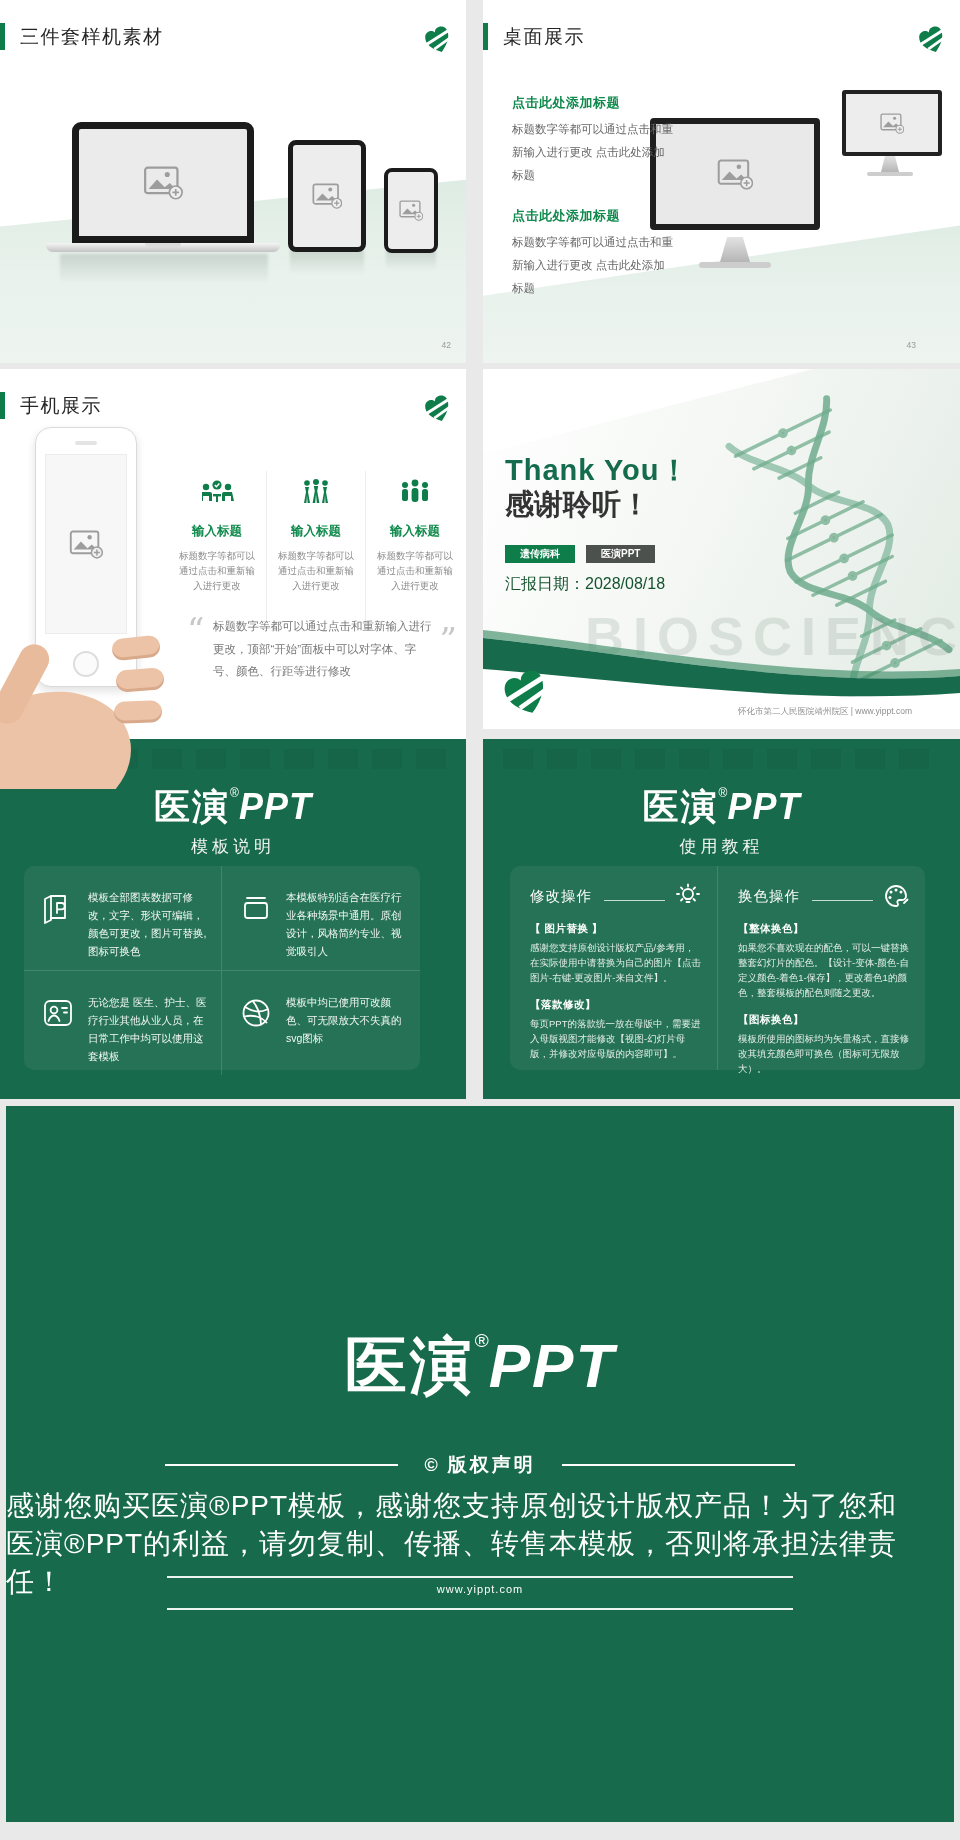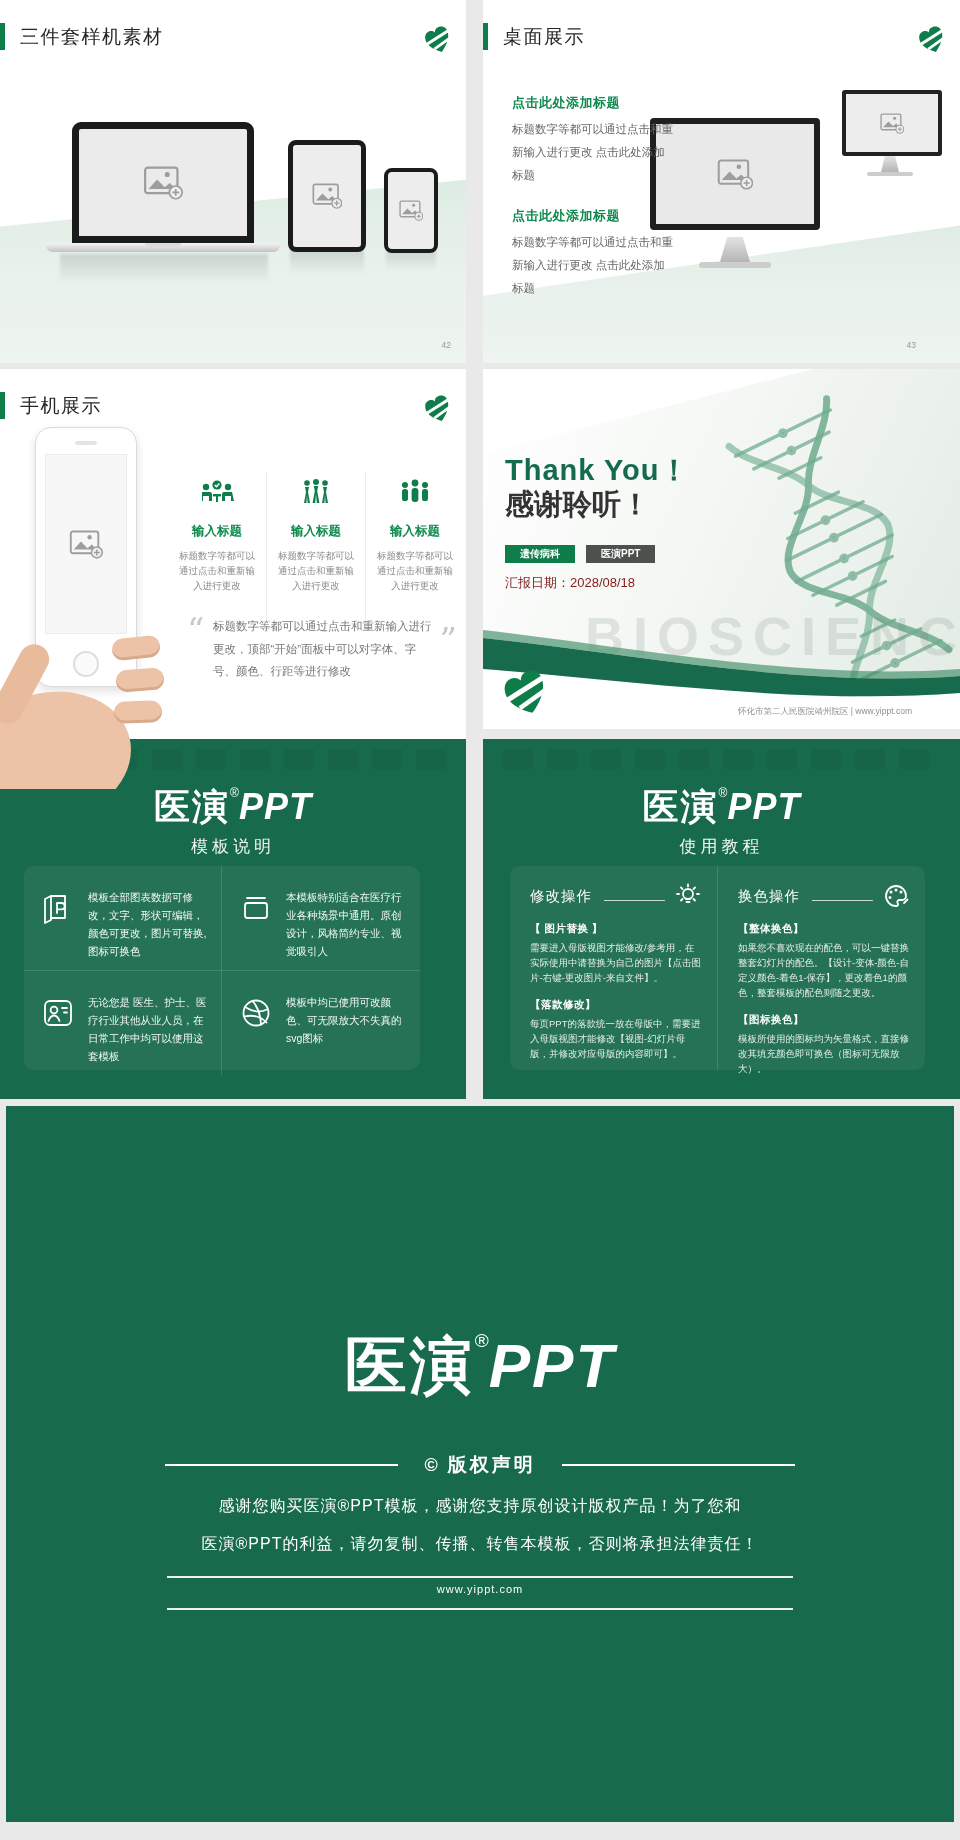--- a/index.html
+++ b/index.html
@@ -97,21 +97,21 @@
     transform:rotate(-6deg);}
   .thx-watermark{position:absolute;left:102px;top:236px;font-size:54px;font-weight:bold;
     color:rgba(100,125,112,.17);letter-spacing:9px;white-space:nowrap;z-index:2;}
   .thx-en{position:absolute;left:22px;top:82px;font-size:29px;font-weight:bold;color:#156b4d;
     letter-spacing:1px;z-index:4;}
   .thx-cn{position:absolute;left:22px;top:116px;font-size:29px;font-weight:bold;color:#333;z-index:4;}
   .badges{position:absolute;left:22px;top:176px;display:flex;gap:11px;z-index:4;}
   .badge{height:18px;line-height:18px;padding:0 15px;font-size:10px;font-weight:bold;color:#fff;}
   .badge-green{background:#0e7d4a;}
   .badge-dark{background:#4c514e;}
-  .thx-date{position:absolute;left:22px;top:205px;font-size:13px;color:#7f1d1d;z-index:4;}
+  .thx-date{position:absolute;left:22px;top:205px;font-size:16px;color:#14532d;z-index:4;}
   .wave{position:absolute;left:0;top:250px;width:477px;height:110px;z-index:3;}
   .thx-logo{position:absolute;left:18px;top:299px;width:50px;height:50px;z-index:4;}
   .thx-footer{position:absolute;right:48px;top:337px;font-size:8.5px;color:#8f8f8f;z-index:4;}
 
   
   .g-deco{position:absolute;top:10px;left:20px;right:20px;height:20px;opacity:.05;
     background:repeating-linear-gradient(90deg,#000 0 30px,transparent 30px 44px);}
   .g-logo{position:absolute;top:44px;left:0;right:0;text-align:center;color:#fff;z-index:2;}
   .g-logo .cn{font-size:36px;font-weight:bold;letter-spacing:2px;}
   .g-logo .reg{font-size:12px;vertical-align:22px;}
@@ -137,22 +137,22 @@
 
   
   .c-logo{position:absolute;top:218px;left:0;right:0;text-align:center;color:#fff;}
   .c-logo .cn{font-size:62px;font-weight:bold;letter-spacing:3px;}
   .c-logo .reg{font-size:19px;vertical-align:40px;}
   .c-logo .en{font-size:62px;font-weight:bold;font-style:italic;letter-spacing:2px;}
   .c-head{position:absolute;top:346px;left:159px;width:630px;display:flex;align-items:center;color:#fff;}
   .c-head .hline{flex:1;height:2px;background:#fff;}
   .c-head .csym{margin:0 10px 0 26px;font-size:18px;font-weight:bold;}
   .c-head .htext{margin:0 26px 0 0;font-size:19px;font-weight:bold;letter-spacing:3px;}
-  .c-body{position:absolute;top:381px;left:0;right:0;text-align:center;color:#fff;
-    font-size:16px;line-height:38px;font-weight:500;letter-spacing:1px;}
+  .c-body{position:absolute;top:381px;left:0;right:0;color:#fff;
+    font-size:28px;line-height:38px;font-weight:500;letter-spacing:1px;}
   .c-rule{position:absolute;left:161px;width:626px;height:2px;background:rgba(255,255,255,.92);}
   .c-site{position:absolute;top:477px;left:0;right:0;text-align:center;font-size:11px;
     color:#fff;letter-spacing:1px;}
 
   svg .st{stroke:#fff;stroke-width:1.8;fill:none;stroke-linecap:round;stroke-linejoin:round;}
 </style>
 </head>
 <body>
 
 <svg width="0" height="0" style="position:absolute">
@@ -444,21 +444,21 @@
       <div class="tut-col br">
         <div class="tut-head">
           <span class="t">修改操作</span>
           <span class="line"></span>
           <svg class="tut-icon" viewBox="0 0 26 26">
             <circle class="st" cx="13" cy="11" r="5"></circle>
             <path class="st" d="M11 16 h4 M11.5 19 h3 M13 1.5 v2 M4 11 h-2 M24 11 h-2 M6 4.5 l1.5 1.5 M20 4.5 l-1.5 1.5 M6 17.5 l1.5 -1.5 M20 17.5 l-1.5 -1.5"></path>
           </svg>
         </div>
         <div class="tut-label">【 图片替换 】</div>
-        <div class="tut-body">需要进入母版视图才能修改/参考用，在实际使用中请替换为自己的图片【点击图片-右键-更改图片-来自文件】。</div>
+        <div class="tut-body">感谢您支持原创设计版权产品/参考用，在实际使用中请替换为自己的图片【点击图片-右键-更改图片-来自文件】。</div>
         <div class="tut-label">【落款修改】</div>
         <div class="tut-body">每页PPT的落款统一放在母版中，需要进入母版视图才能修改【视图-幻灯片母版，并修改对应母版的内容即可】。</div>
       </div>
       <div class="tut-col">
         <div class="tut-head">
           <span class="t">换色操作</span>
           <span class="line"></span>
           <svg class="tut-icon" viewBox="0 0 26 26">
             <path class="st" d="M13 3 a10 10 0 1 0 0 20 c2 0 2.5 -1.6 1.6 -3 c-.9 -1.5 .2 -3 2 -3 h2.4 a4 4 0 0 0 4 -4 a10 10 0 0 0 -10 -10 Z"></path>
             <circle cx="8" cy="9" r="1.5" fill="#fff"></circle>

